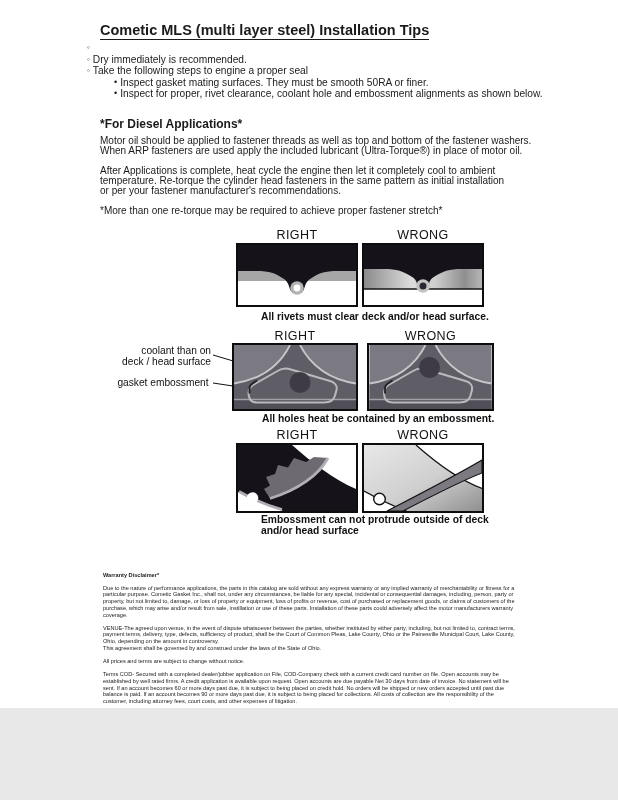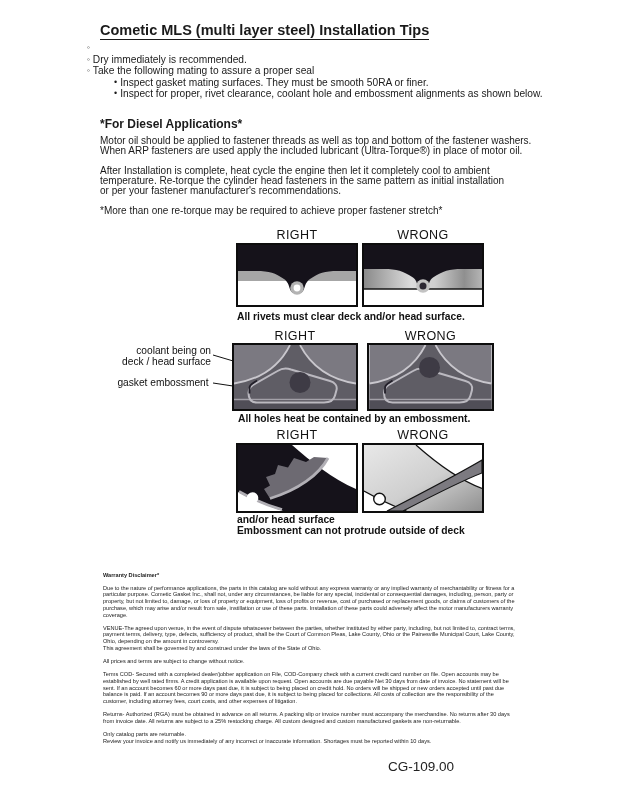--- a/index.html
+++ b/index.html
@@ -1,33 +1,33 @@
 <!DOCTYPE html>
 <html><head>
 <meta charset="utf-8">
 <style>
   html,body{margin:0;padding:0;background:#e8e8e8;}
-  .page{position:relative;width:618px;height:800px;background:#fff;overflow:hidden;
+  .page{position:relative;width:618px;height:708px;background:#fff;overflow:hidden;
         font-family:"Liberation Sans","DejaVu Sans",sans-serif;color:#1a1a1a;}
   .abs{position:absolute;}
   .title{left:100px;top:22px;font-size:14.5px;font-weight:bold;border-bottom:1.6px solid #1a1a1a;padding-bottom:1px;}
   .bullets{left:87px;top:44px;font-size:10.2px;line-height:10.7px;white-space:nowrap;}
   .b{display:flex;align-items:baseline;}
   .b .m{font-size:8px;margin-right:3px;position:relative;top:-1px;}
   .b.sub{margin-left:27px;}
   .b.sub .m{font-size:9px;}
   .diesel-h{left:100px;top:117px;font-size:12px;font-weight:bold;}
   .para{left:100px;font-size:10px;line-height:10.2px;white-space:nowrap;}
   .p1{top:136px;}
   .p2{top:166px;}
   .note{top:206px;}
   .dlabel{font-size:12.5px;letter-spacing:.4px;text-align:center;color:#111;}
   .dbox{border:2px solid #0d0d0d;background:#fff;line-height:0;}
   .dbox svg{display:block;}
-  .caption{font-size:10.3px;font-weight:bold;line-height:10.5px;color:#111;}
+  .caption{font-size:10.3px;font-weight:bold;line-height:10.5px;color:#111;margin-left:24px;}
   .sidelabel{font-size:10.2px;line-height:10.6px;text-align:right;color:#111;}
   .fineprint{left:103px;top:572px;width:414px;font-size:5.6px;line-height:6.7px;color:#222;}
   .fineprint .fp-h{font-weight:bold;margin-bottom:6px;}
   .fineprint p{margin:0 0 6.5px 0;}
   .fineprint .tight{margin:0;}
   .pagenum{left:388px;top:759px;font-size:13.5px;color:#222;}
 </style>
 </head>
 <body>
 
@@ -38,39 +38,39 @@
   <div class="abs bullets">
     <div class="b">
         <span class="m">◦</span>
       </div>
     <div class="b">
         <span class="m">◦</span>
         <span>Dry immediately is recommended.</span>
       </div>
     <div class="b">
         <span class="m">◦</span>
-        <span>Take the following mating to assure a proper seal</span>
+        <span>Take the following steps to engine a proper seal</span>
       </div>
     <div class="b sub">
         <span class="m">•</span>
         <span>Inspect gasket mating surfaces.  They must be smooth 50RA or finer.</span>
       </div>
     <div class="b sub">
         <span class="m">•</span>
         <span>Inspect for proper, rivet clearance, coolant hole and embossment alignments as shown below.</span>
       </div>
   </div>
 
   <div class="abs diesel-h">*For Diesel Applications*</div>
   <div class="abs para p1">
     <div>Motor oil should be applied to fastener threads as well as top and bottom of the fastener washers.</div>
     <div>When ARP fasteners are used apply the included lubricant (Ultra-Torque®) in place of motor oil.</div>
   </div>
   <div class="abs para p2">
-    <div>After Installation is complete, heat cycle the engine then let it completely cool to ambient</div>
+    <div>After Applications is complete, heat cycle the engine then let it completely cool to ambient</div>
     <div>temperature. Re-torque the cylinder head fasteners in the same pattern as initial installation</div>
     <div>or per your fastener manufacturer's recommendations.</div>
   </div>
   <div class="abs para note">*More than one re-torque may be required to achieve proper fastener stretch*</div>
 
   <div class="abs dlabel" style="left:236px;top:228px;width:122px;">RIGHT</div>
   <div class="abs dlabel" style="left:362px;top:228px;width:122px;">WRONG</div>
 
   <div class="abs dbox" style="left:236px;top:243px;">
     <svg width="118" height="60" viewBox="0 0 118 60">
@@ -99,21 +99,21 @@
       <circle cx="59" cy="41" r="6.8" fill="#c3c3c3"></circle>
       <circle cx="59" cy="41" r="3.5" fill="#2c2833"></circle>
     </svg>
   </div>
   <div class="abs caption" style="left:237px;top:312px;">All rivets must clear deck and/or head surface.</div>
 
   <div class="abs dlabel" style="left:232px;top:329px;width:126px;">RIGHT</div>
   <div class="abs dlabel" style="left:367px;top:329px;width:127px;">WRONG</div>
 
   <div class="abs sidelabel" style="left:115px;top:346px;width:96px;">
-    <div>coolant being on</div>
+    <div>coolant than on</div>
     <div>deck / head surface</div>
   </div>
   <div class="abs sidelabel" style="left:115px;top:378px;width:96px;text-align:center;">gasket embossment</div>
 
   <svg class="abs" style="left:115px;top:340px;" width="185" height="60" viewBox="0 0 185 60">
     <line x1="98" y1="15" x2="179" y2="39" stroke="#111" stroke-width="1"></line>
     <line x1="98" y1="43" x2="151" y2="51" stroke="#111" stroke-width="1"></line>
   </svg>
 
   <div class="abs dbox" style="left:232px;top:343px;">
@@ -168,22 +168,22 @@
       </defs>
       <rect x="0" y="0" width="118" height="66" fill="#ffffff"></rect>
       <path d="M0,0 H52 C70,16 93,34 118,43.5 V66 H42.5 C28,60.5 13.5,53.5 0,46 Z" fill="url(#g3)"></path>
       <path d="M52,0 C70,16 93,34 118,43.5" stroke="#131313" stroke-width="1.3" fill="none"></path>
       <path d="M0,46 C13.5,53.5 28,60.5 42.5,66" stroke="#131313" stroke-width="1.3" fill="none"></path>
       <path d="M118,15 C89,32 56,49 23,66 L39,66 C68,51 97,36 118,28 Z" fill="#7c7a80" stroke="#131313" stroke-width="1.1"></path>
       <circle cx="15.5" cy="54" r="5.8" fill="#ffffff" stroke="#131313" stroke-width="1.4"></circle>
     </svg>
   </div>
   <div class="abs caption" style="left:237px;top:515px;">
+    <div>Embossment can not protrude outside of deck</div>
     <div>and/or head surface</div>
-    <div>Embossment can not protrude outside of deck</div>
   </div>
 
   <div class="abs fineprint">
     <div class="fp-h">Warranty Disclaimer*</div>
     <p>Due to the nature of performance applications, the parts in this catalog are sold without any express warranty or any implied warranty of merchantability or fitness for a particular purpose.  Cometic Gasket Inc., shall not, under any circumstances, be liable for any special, incidental or consequential damages, including, person, party or property, but not limited to, damage, or loss of property or equipment, loss of profits or revenue, cost of purchased or replacement goods, or claims of customers of the purchase, which may arise and/or result from sale, instillation or use of these parts.  Installation of these parts could adversely affect the motor manufacturers warranty coverage.</p>
     <p class="tight">VENUE-The agreed upon venue, in the event of dispute whatsoever between the parties, whether instituted by either party, including, but not limited to, contract terms, payment terms, delivery, type, defects, sufficiency of product, shall be the Court of Common Pleas, Lake County, Ohio or the Painesville Municipal Court, Lake County, Ohio, depending on the amount in controversy.</p>
     <p>This agreement shall be governed by and construed under the laws of the State of Ohio.</p>
     <p>All prices and terms are subject to change without notice.</p>
     <p>Terms COD- Secured with a completed dealer/jobber application on File, COD-Company check with a current credit card number on file.  Open accounts may be established by well rated firms.  A credit application is available upon request.  Open accounts are due payable Net 30 days from date of invoice.  No statement will be sent.  If an account becomes 60 or more days past due, it is subject to being placed on credit hold.  No orders will be shipped or new orders accepted until past due balance is paid.  If an account becomes 90 or more days past due, it is subject to being placed for collections.  All costs of collection are the responsibility of the customer, including attorney fees, court costs, and other expenses of litigation.</p>
     <p>Returns- Authorized (RGA) must be obtained in advance on all returns.  A packing slip or invoice number must accompany the merchandise.  No returns after 30 days from invoice date.  All returns are subject to a 25% restocking charge.  All custom designed and custom manufactured gaskets are non-returnable.</p>

